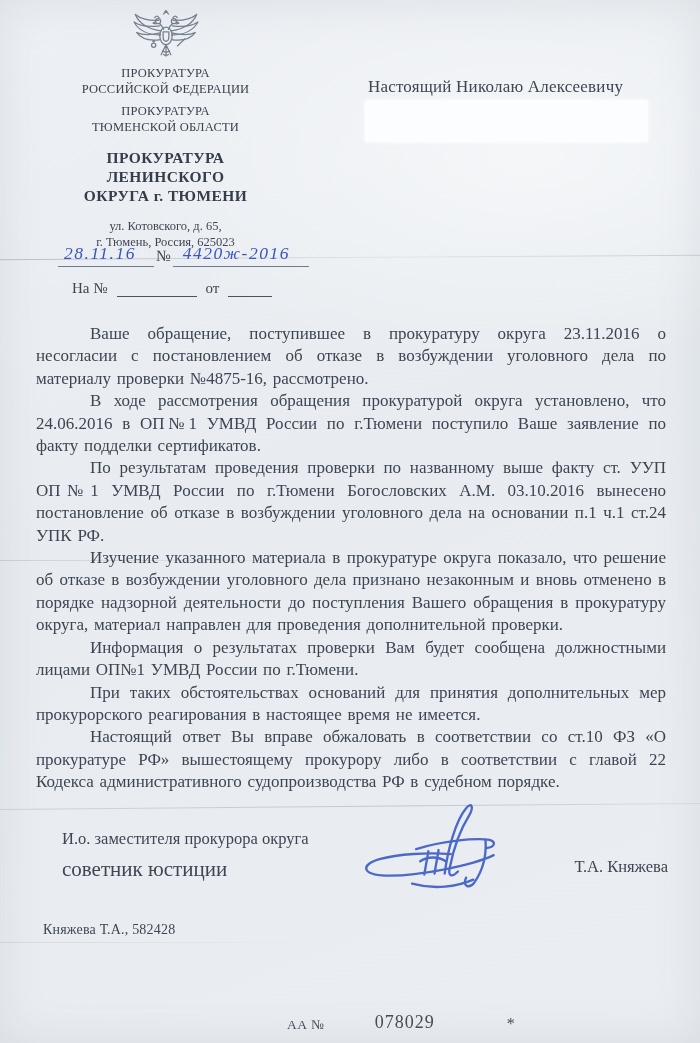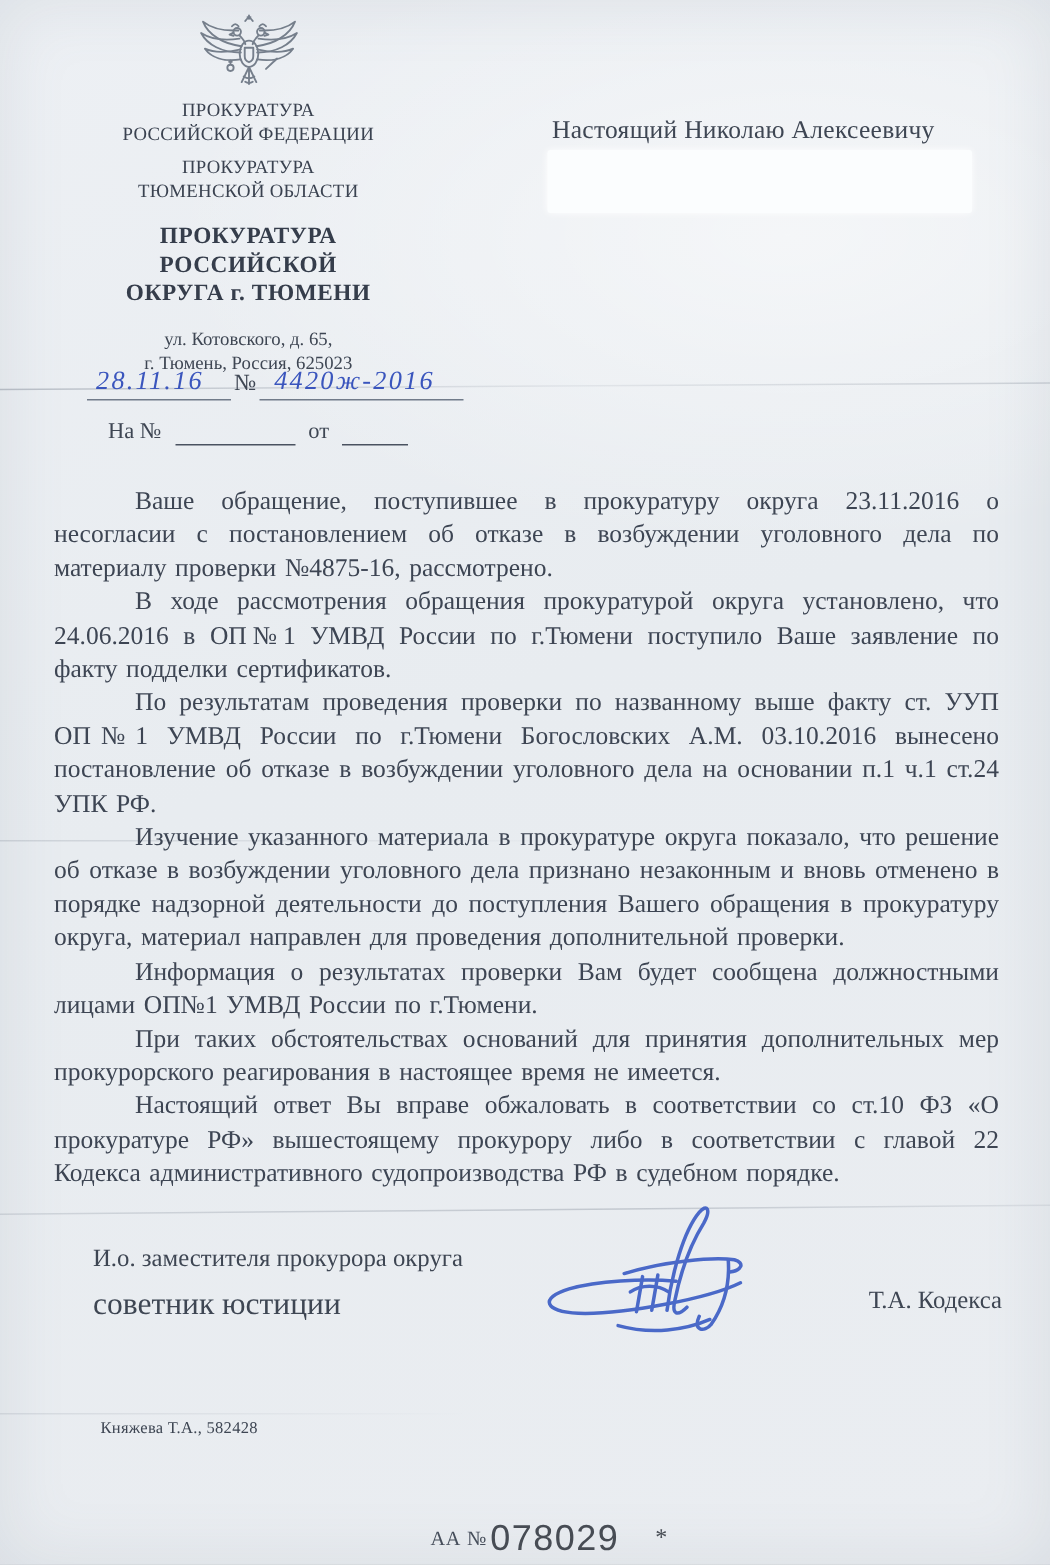--- a/index.html
+++ b/index.html
@@ -40,24 +40,24 @@
   
   .body-text { position:absolute; left:36px; top:323px; width:630px;
     font-size:17px; line-height:22.4px; text-align:justify; color:#3d4553; }
   .body-text p { margin:0; text-indent:54px; word-spacing:1.5px; }
   
   .pos1 { position:absolute; left:62px; top:829px; font-size:16.5px; }
   .pos2 { position:absolute; left:62px; top:857px; font-size:21px; }
   .signer { position:absolute; left:520px; top:857px; width:148px; text-align:right; font-size:16.5px; }
   .signature { position:absolute; left:352px; top:796px; width:165px; height:102px; }
   
-  .executor { position:absolute; left:43px; top:946px; font-size:11px; letter-spacing:.2px;margin-left:24px; }
-  .serial { position:absolute; left:287px; top:1012px; display:flex; align-items:center; }
+  .executor { position:absolute; left:43px; top:922px; font-size:14px; letter-spacing:.2px; }
+  .serial { position:absolute; left:287px; top:1012px; display:flex; align-items:flex-end;gap:48px; }
   .serial-series { font-size:13.5px; letter-spacing:.5px; color:#464e5b; }
-  .serial-number { font-size:24px; font-family:Liberation Sans, sans-serif;
+  .serial-number { font-size:18px; font-family:Liberation Serif, serif;
     letter-spacing:1px; color:#474c54; margin-left:2px; }
   .serial-star { font-size:16px; margin-left:24px; color:#474c54; }
   
   .crease { position:absolute; height:1.3px; pointer-events:none; }
   .crease-1 { left:0; top:257px; width:100%; transform:rotate(-.35deg);
     background:linear-gradient(90deg, rgba(105,115,130,.38), rgba(105,115,130,.10) 55%, rgba(105,115,130,.26)); }
   .crease-2 { left:0; top:560px; width:58%;
     background:linear-gradient(90deg, rgba(105,115,130,.22), rgba(105,115,130,0)); }
   .crease-3 { left:0; top:806px; width:100%; transform:rotate(-.5deg);
     background:linear-gradient(90deg, rgba(105,115,130,.20), rgba(105,115,130,.30) 60%, rgba(105,115,130,.12)); }
@@ -114,21 +114,21 @@
     <div class="org">
       <div>ПРОКУРАТУРА</div>
       <div>РОССИЙСКОЙ ФЕДЕРАЦИИ</div>
     </div>
     <div class="org org2">
       <div>ПРОКУРАТУРА</div>
       <div>ТЮМЕНСКОЙ ОБЛАСТИ</div>
     </div>
     <div class="office">
       <div>ПРОКУРАТУРА</div>
-      <div>РОССИЙСКОЙ</div>
+      <div>ЛЕНИНСКОГО</div>
       <div>ОКРУГА г. ТЮМЕНИ</div>
     </div>
     <div class="addr">
       <div>ул. Котовского, д. 65,</div>
       <div>г. Тюмень, Россия, 625023</div>
     </div>
   </div>
 
   <div class="addressee">Настоящий Николаю Алексеевичу</div>
   <div class="redaction"></div>
@@ -164,21 +164,21 @@
       <path d="M138 58 C118 68 62 79 32 78 C10 77 6 68 26 62 C44 57 74 55 96 57"></path>
       <path d="M90 76 C93 52 101 24 111 12 C116 6 119 10 114 19 C104 35 98 55 95 70 C93 79 97 80 103 74"></path>
       <path d="M62 52 C88 44 120 41 134 43 C141 45 139 50 131 51"></path>
       <path d="M130 43 C131 57 128 72 119 85 C114 91 107 89 111 80"></path>
       <path d="M74 54 L70 77 M84 53 L80 76"></path>
       <path d="M66 64 C73 59 84 59 91 64"></path>
       <path d="M58 86 C80 92 102 89 118 82"></path>
     </g>
   </svg>
 
-  <div class="signer">Т.А. Кодекса</div>
+  <div class="signer">Т.А. Княжева</div>
 
   <div class="executor">Княжева Т.А., 582428</div>
 
   <div class="serial">
     <span class="serial-series">АА №</span>
     <span class="serial-number">078029</span>
     <span class="serial-star">*</span>
   </div>
 
 </div>

